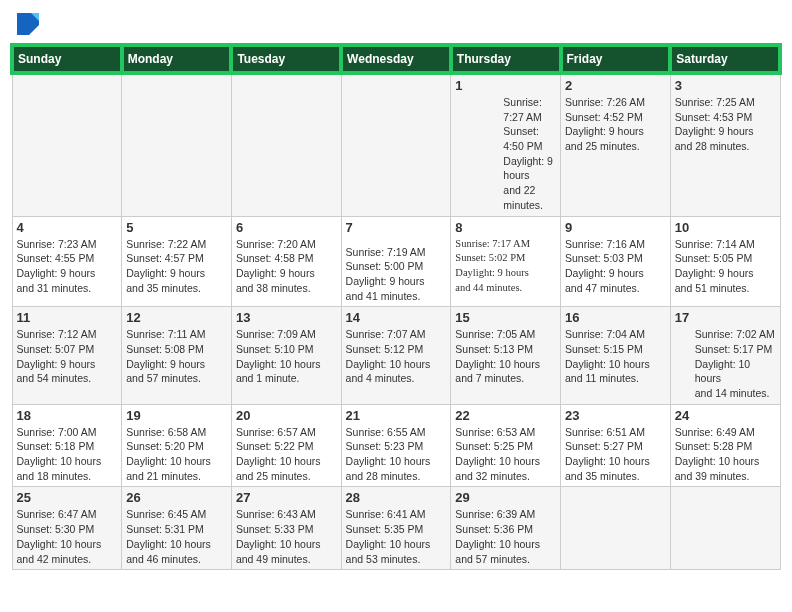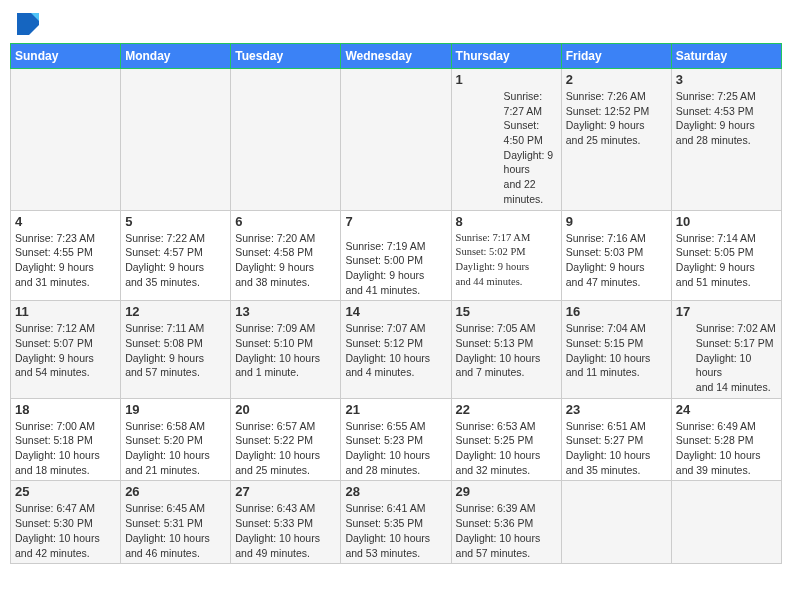--- a/index.html
+++ b/index.html
@@ -41,26 +41,26 @@
     .location {
       font-size: 16px;
       color: #555;
     }
     .calendar {
       width: 100%;
       border-collapse: collapse;
       font-size: 11px;
     }
     .calendar th {
-      background: #3b82f6;
+      background: #14532d;
       color: white;
       padding: 5px 4px;
       text-align: left;
       font-size: 12px;
-      border: 1px solid #22c55e;
+      border: 4px solid #22c55e;
     }
     .calendar td {
       border: 1px solid #ccc;
       vertical-align: top;
       padding: 3px 4px;
       height: 80px;
       width: calc(100% / 7);
     }
     .cell-empty {
       background: #f9f9f9;
@@ -124,21 +124,21 @@
         <td>
           <span class="day-number">1</span>
           <div class="day-info" style="white-space: pre-line; margin-left: 48px;">Sunrise: 7:27 AM
 Sunset: 4:50 PM
 Daylight: 9 hours
 and 22 minutes.</div>
         </td>
         <td>
           <span class="day-number">2</span>
           <div class="day-info" style="white-space: pre-line;">Sunrise: 7:26 AM
-Sunset: 12:52 PM
+Sunset: 4:52 PM
 Daylight: 9 hours
 and 25 minutes.</div>
         </td>
         <td>
           <span class="day-number">3</span>
           <div class="day-info" style="white-space: pre-line;">Sunrise: 7:25 AM
 Sunset: 4:53 PM
 Daylight: 9 hours
 and 28 minutes.</div>
         </td>

